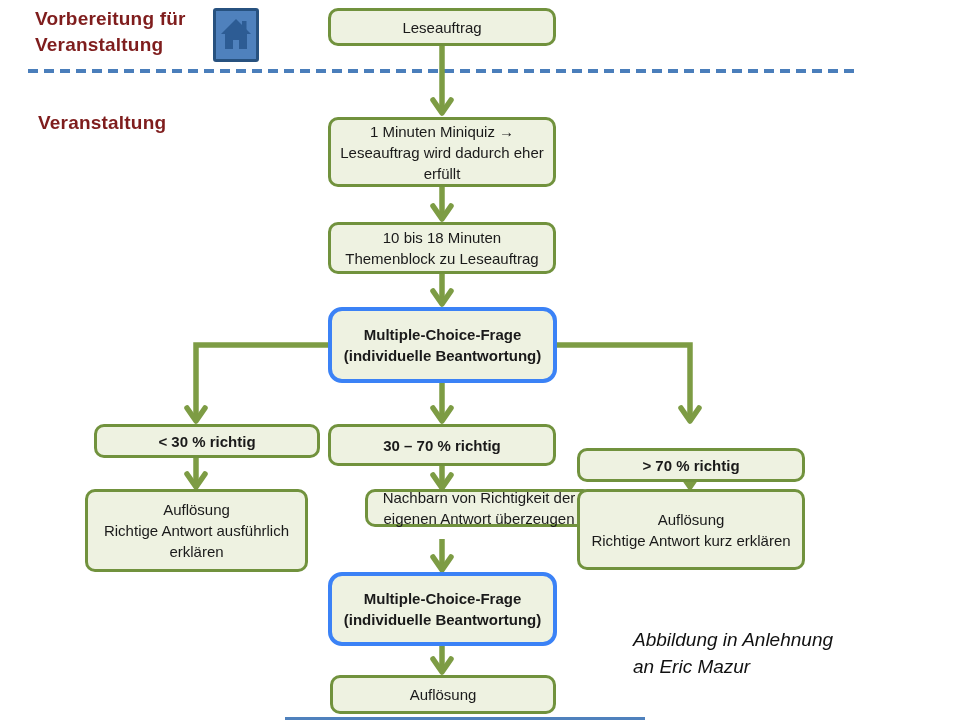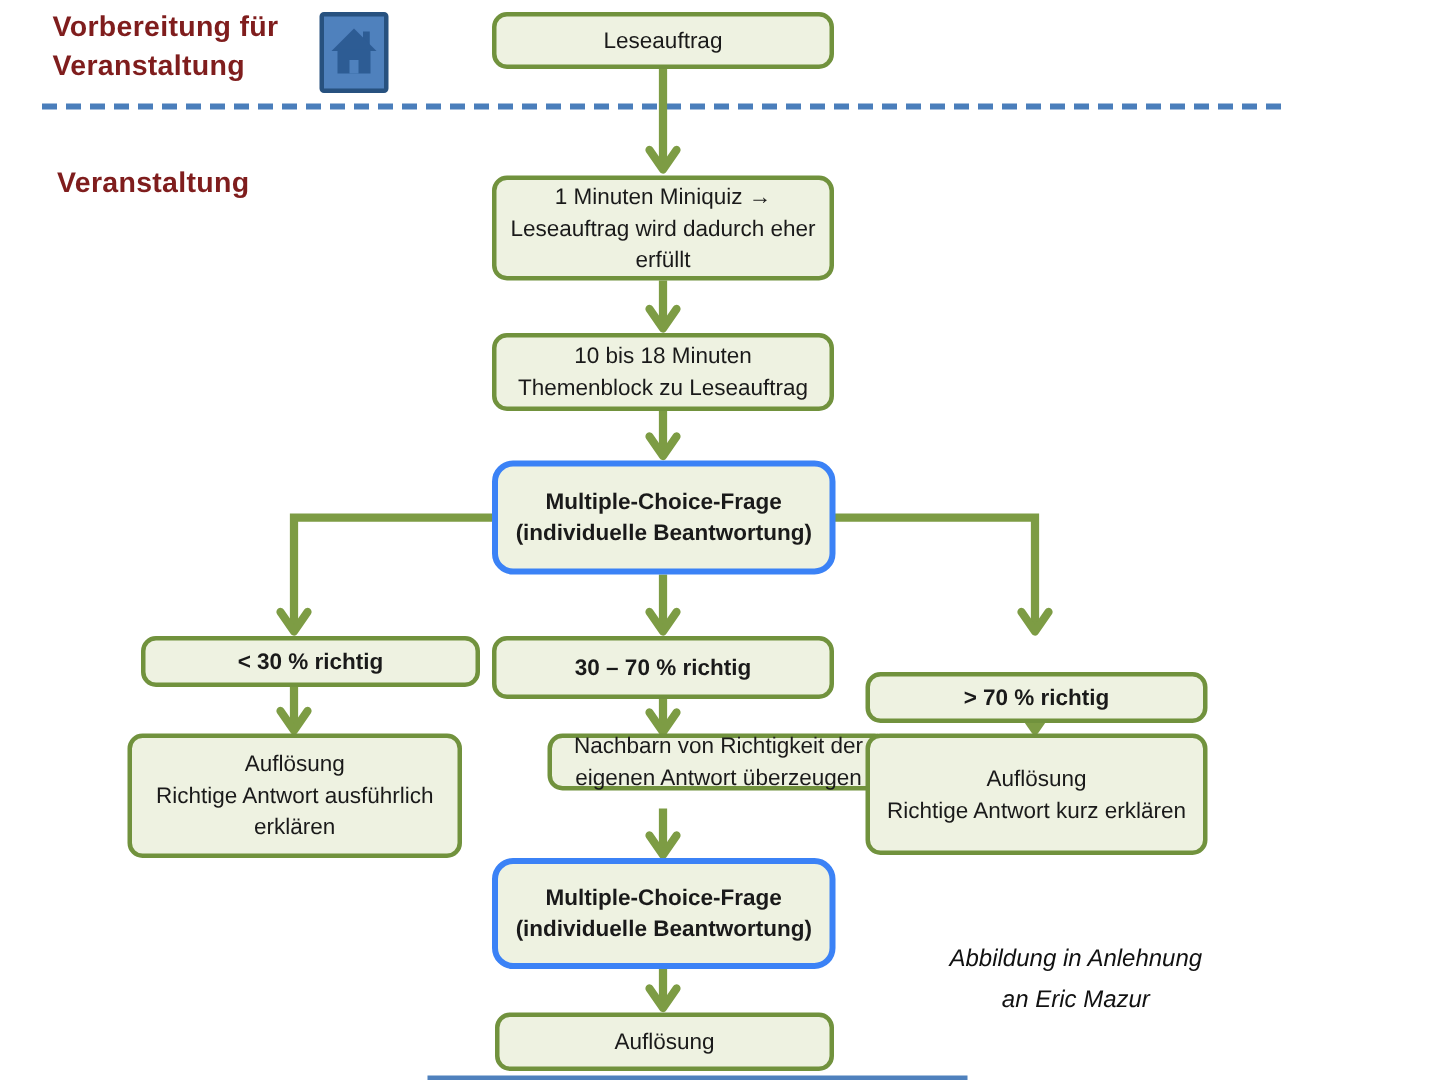--- a/index.html
+++ b/index.html
@@ -38,22 +38,22 @@
   #n5c{left:577px;top:448px;width:228px;height:34px;}
   #n6a{left:85px; top:489px;width:223px;height:83px;}
   #n6b{left:328px;top:489px;width:228px;height:38px;margin-left:37px;}
   #n6c{left:577px;top:489px;width:228px;height:81px;}
   #n7 {left:328px;top:572px;width:229px;height:74px;}
   #n8 {left:330px;top:675px;width:226px;height:39px;}
   .connectors{left:0;top:0;pointer-events:none;}
   .connectors path{stroke:#7d9c44;stroke-width:5.5;fill:none;}
   .connectors path.head{stroke-linecap:round;stroke-linejoin:round;}
   .footer-note{
-    left:633px;top:626px;font-size:16px;font-style:italic;color:#111;
-    line-height:27px;white-space:pre-line;text-align:center;
+    left:633px;top:626px;font-size:19px;font-style:italic;color:#111;
+    line-height:27px;white-space:pre-line;
   }
   .bottom-line{left:285px;top:717px;width:360px;height:3px;background:#4f81bd;}
 </style>
 </head>
 <body>
 
 <div class="abs blue-heading" style="left:35px;top:6px;">Vorbereitung für
 Veranstaltung</div>
 
 <div class="abs home-btn">

